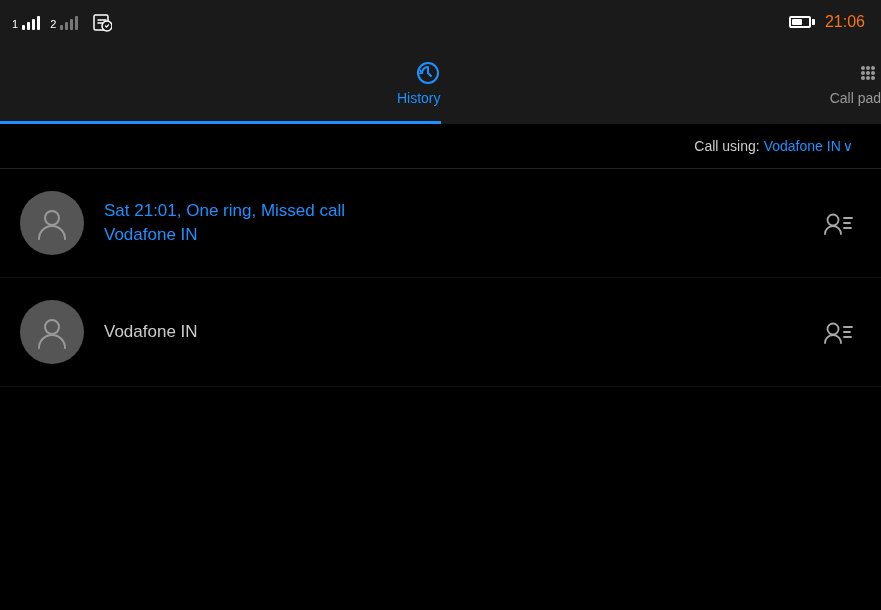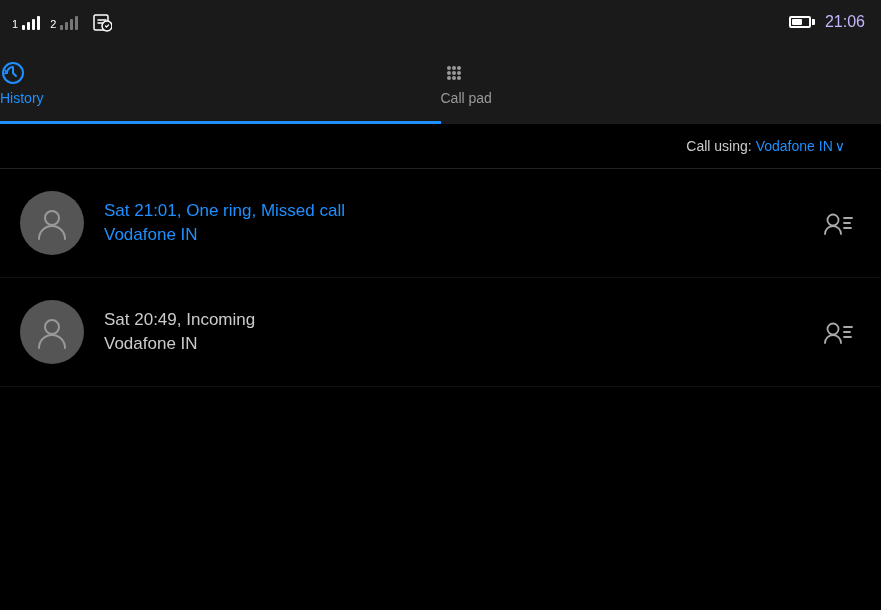--- a/index.html
+++ b/index.html
@@ -87,37 +87,37 @@
       width: 3px;
       height: 6px;
       background: #fff;
       border-radius: 0 1px 1px 0;
       margin-left: 1px;
     }
 
     .time {
       font-size: 16px;
       font-weight: 400;
-      color: #c4b5fd;
+      color: #f97316;
     }
 
     
     .tab-bar {
       display: flex;
       background: #1a1a1a;
       height: 80px;
       align-items: flex-end;
       padding-bottom: 0;
     }
 
     .tab {
       flex: 1;
       display: flex;
       flex-direction: column;
-      align-items: flex-start;
+      align-items: flex-end;
       justify-content: center;
       padding: 10px 0 14px 0;
       cursor: pointer;
       position: relative;
       height: 100%;
     }
 
     .tab.active {
       
     }
@@ -154,21 +154,21 @@
       right: 0;
       height: 3px;
       background: #1e90ff;
     }
 
     
     .call-using-bar {
       display: flex;
       justify-content: flex-end;
       align-items: center;
-      padding: 14px 36px;
+      padding: 14px 28px;
       background: #000;
       border-bottom: 1px solid #222;
     }
 
     .call-using-text {
       font-size: 14px;
       color: #ccc;
     }
 
     .call-using-provider {
@@ -356,21 +356,20 @@
   </div>
 
   <div class="call-item">
     <div class="avatar">
       <svg width="36" height="36" viewBox="0 0 36 36" fill="none">
         <circle cx="18" cy="13" r="7" stroke="#999" stroke-width="2" fill="none"></circle>
         <path d="M5 34c0-7.2 5.8-13 13-13s13 5.8 13 13" stroke="#999" stroke-width="2" fill="none" stroke-linecap="round"></path>
       </svg>
     </div>
     <div class="call-info">
-      <div class="call-title-gray">Sat 20:49, Incoming</div>
       <div class="call-subtitle-gray">Vodafone IN</div>
     </div>
     <div class="contact-detail-btn">
       <svg width="30" height="26" viewBox="0 0 30 26" fill="none">
         <circle cx="10" cy="10" r="5.5" stroke="#aaa" stroke-width="1.8" fill="none"></circle>
         <path d="M2 24c0-4.4 3.6-8 8-8s8 3.6 8 8" stroke="#aaa" stroke-width="1.8" fill="none" stroke-linecap="round"></path>
         <path d="M21 8h8M21 13h6M21 18h7" stroke="#aaa" stroke-width="1.8" stroke-linecap="round"></path>
       </svg>
     </div>
   </div>

